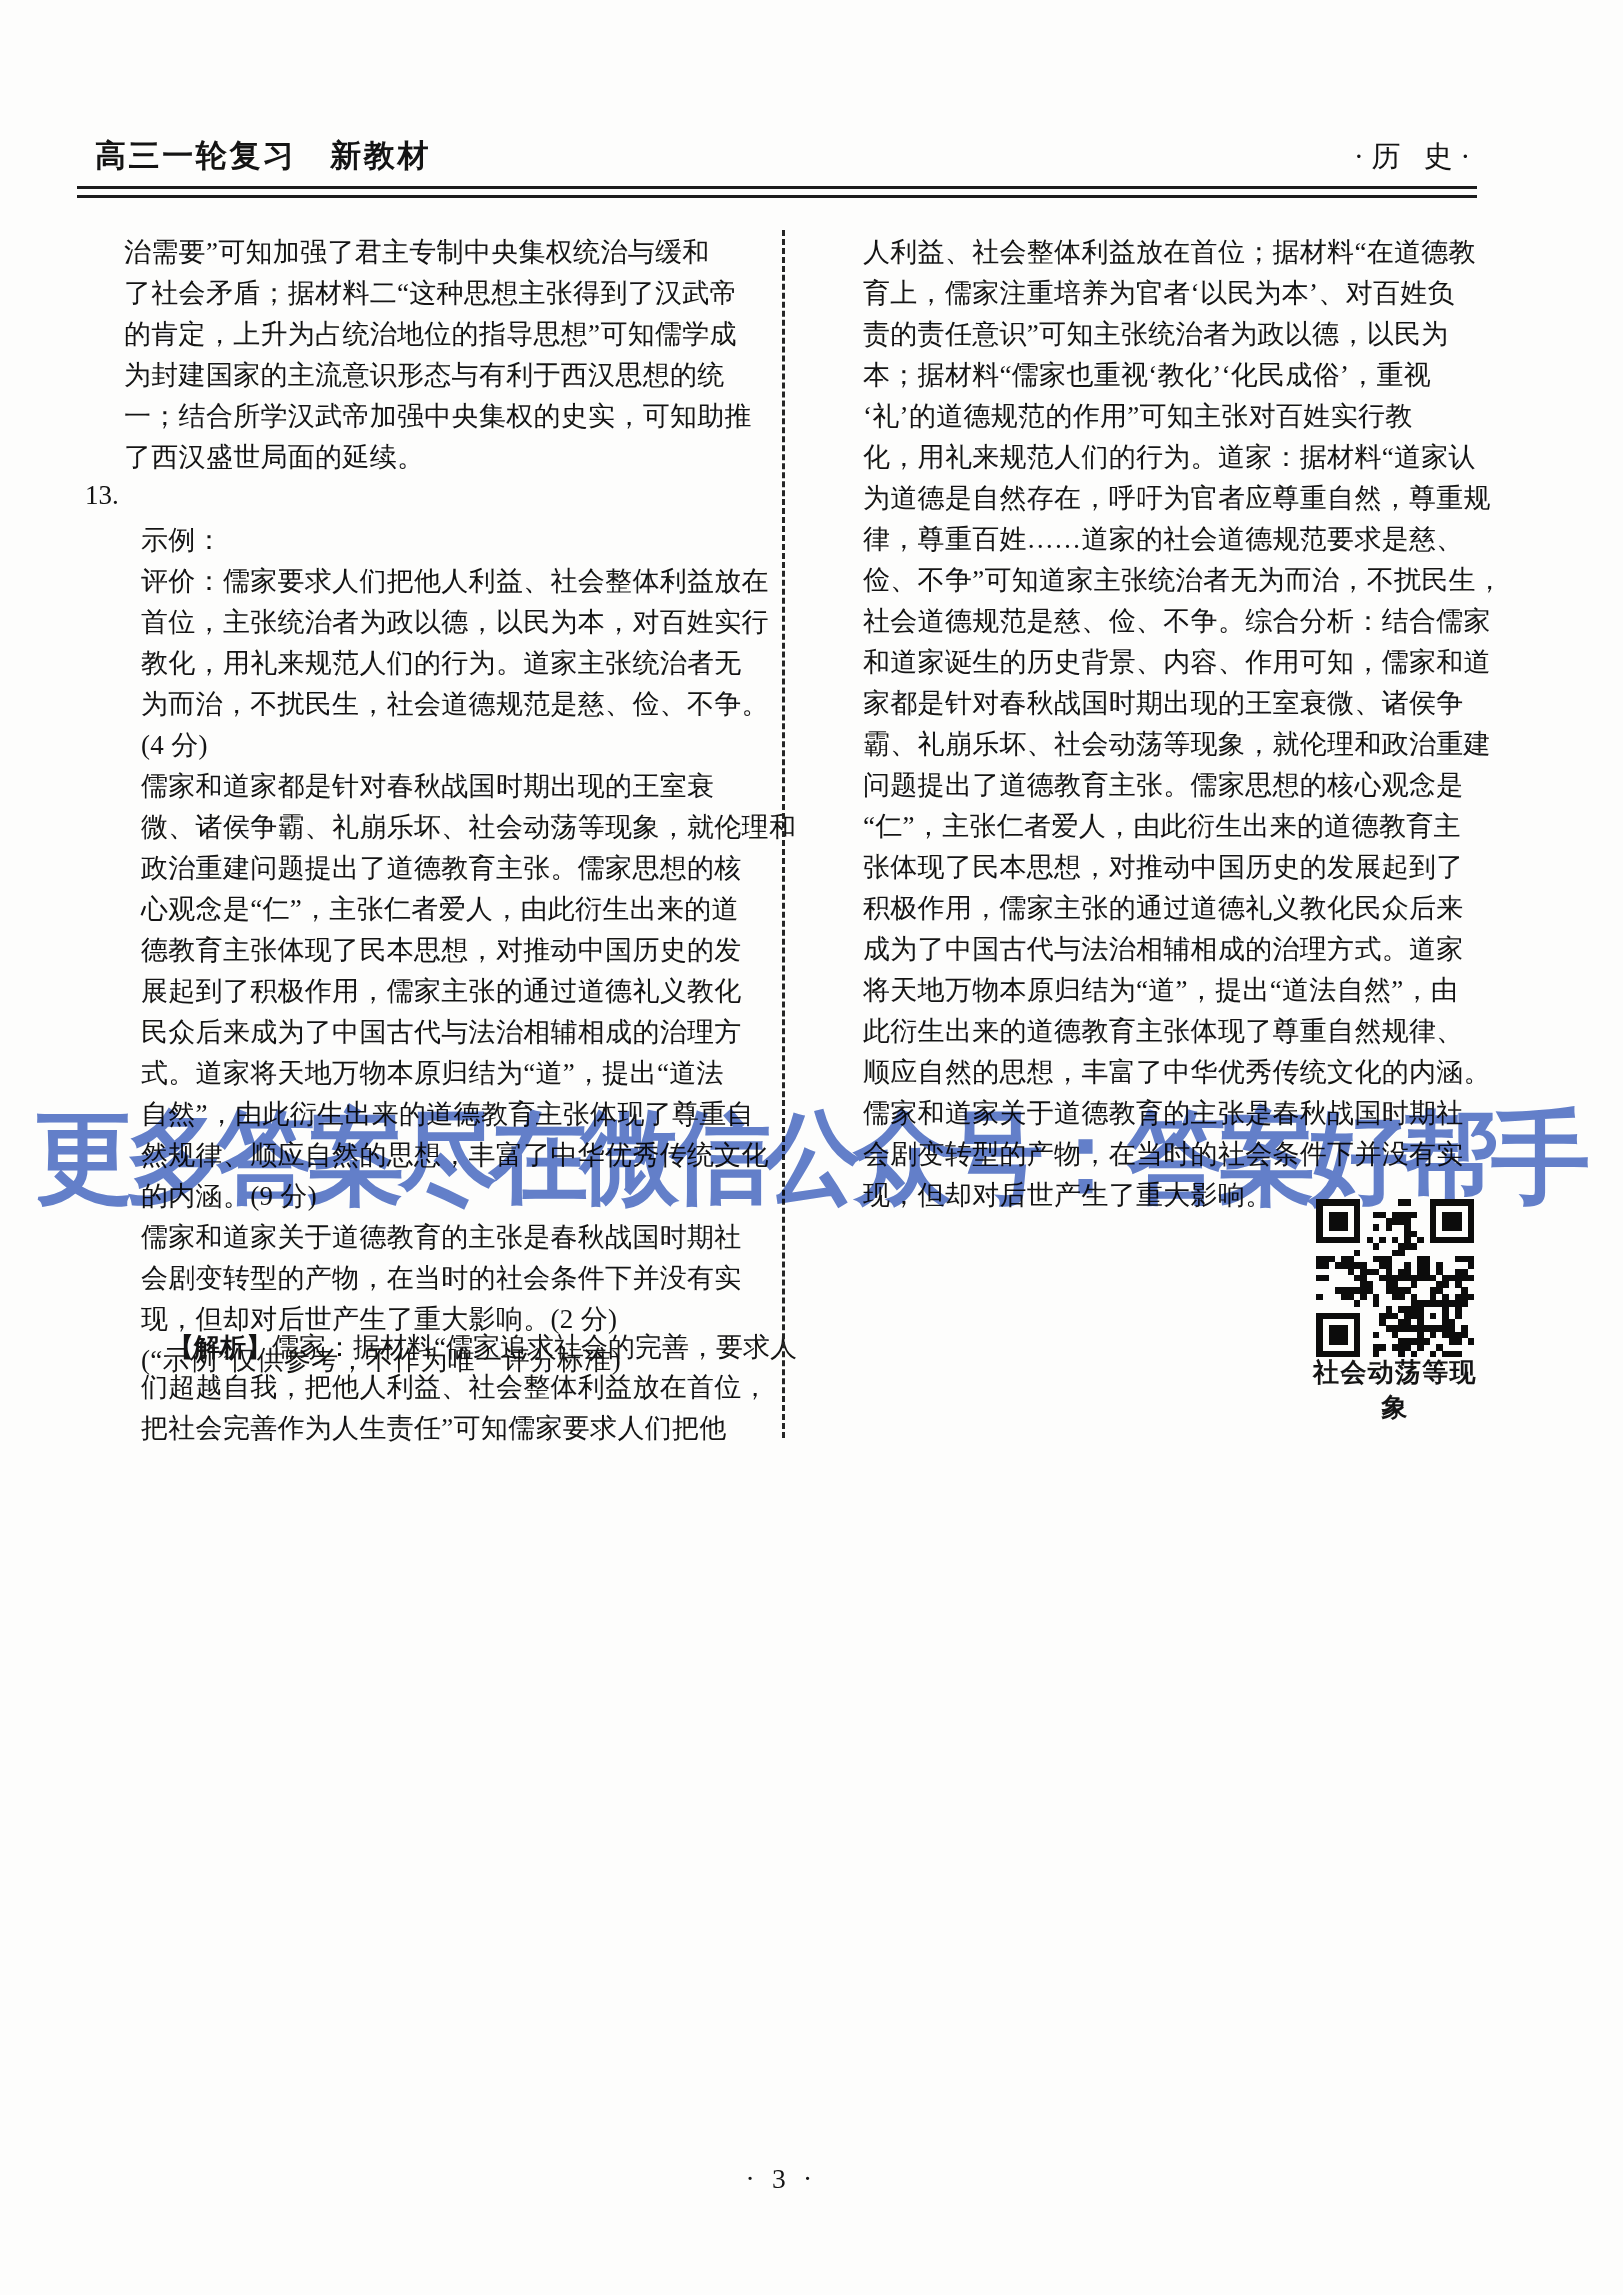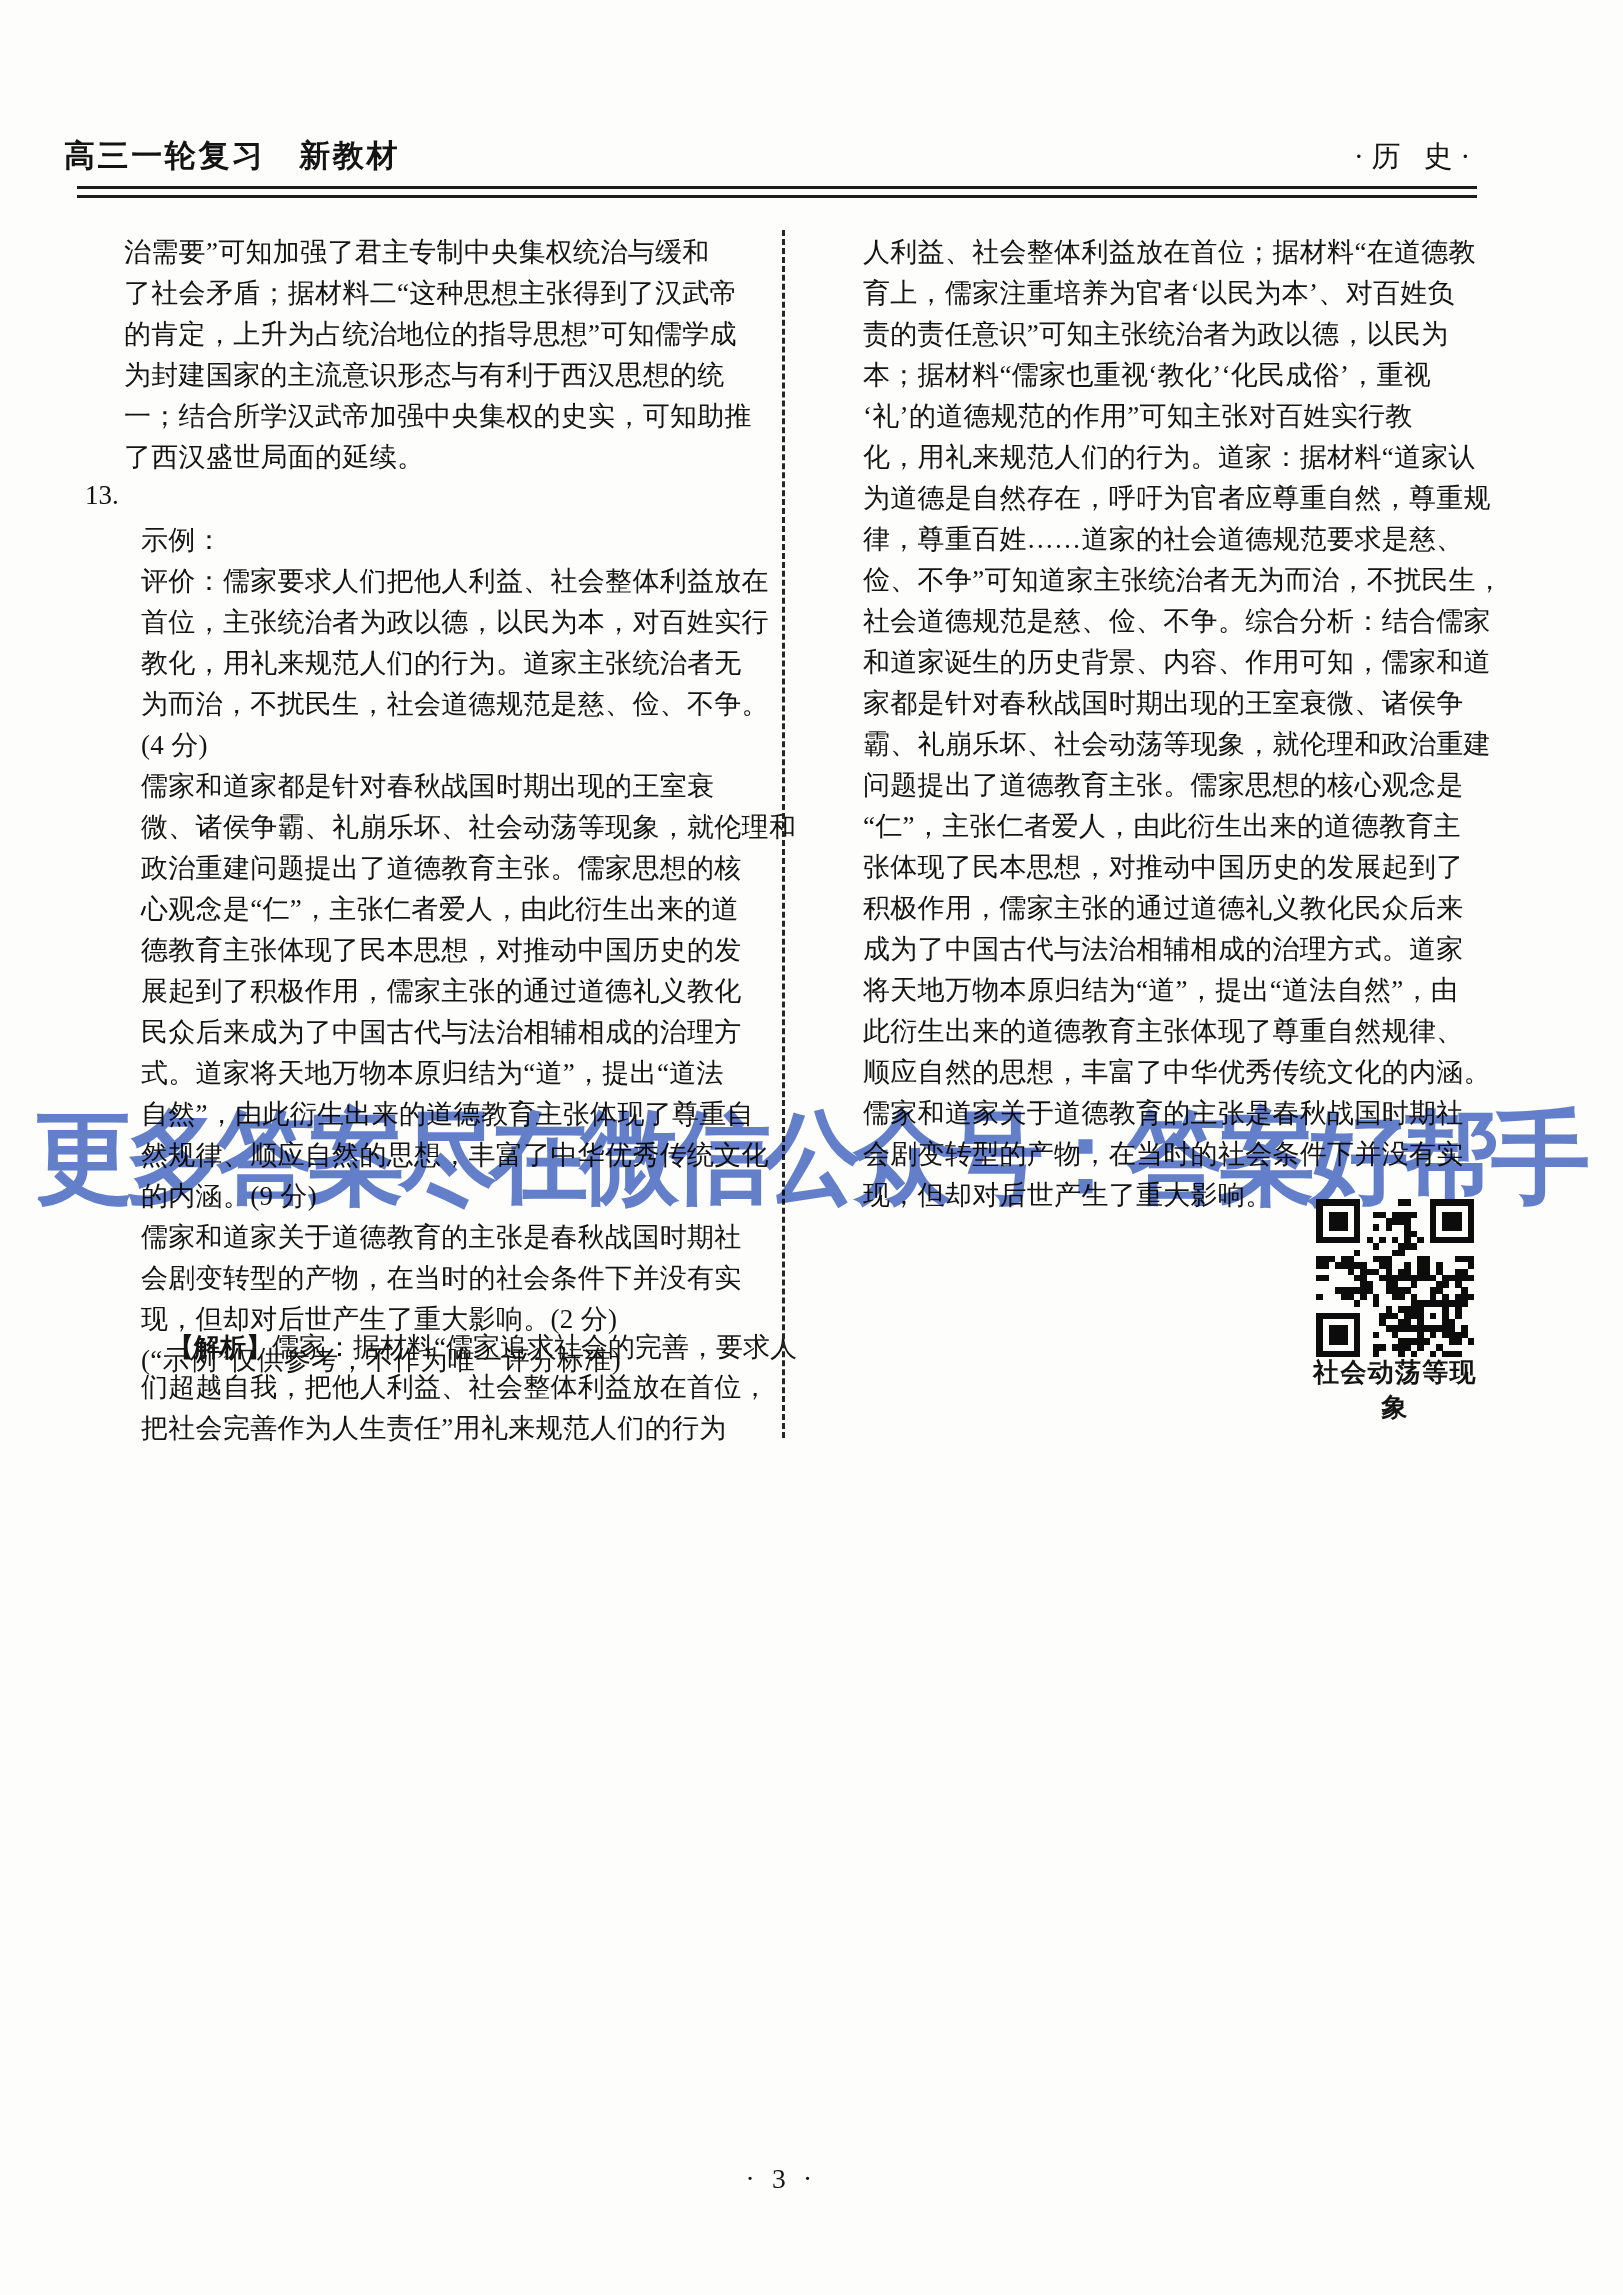--- a/index.html
+++ b/index.html
@@ -6,21 +6,21 @@
   .page{
     position:relative;
     width:1623px;height:2295px;
     background:#fdfdfc;
     overflow:hidden;
     font-family:"Liberation Serif","DejaVu Serif",serif;
     color:#141414;
   }
   
   .hdr-left{
-    position:absolute;left:64px;top:135px;
+    position:absolute;left:95px;top:135px;
     font-size:31px;font-weight:700;letter-spacing:2.6px;white-space:nowrap;
   }
   .hdr-right{
     position:absolute;right:145px;top:137px;
     font-size:29px;font-weight:400;letter-spacing:7.9px;white-space:nowrap;
   }
   .hdr-rule{
     position:absolute;left:77px;top:186px;width:1400px;height:5.9px;
     border-top:3.3px solid #1c1c1c;border-bottom:3.3px solid #1c1c1c;
   }
@@ -112,21 +112,21 @@
 然规律、顺应自然的思想，丰富了中华优秀传统文化
 的内涵。(9 分)
 儒家和道家关于道德教育的主张是春秋战国时期社
 会剧变转型的产物，在当时的社会条件下并没有实
 现，但却对后世产生了重大影响。(2 分)
 (“示例”仅供参考，不作为唯一评分标准)</div>
 
   <div class="analysis-line"><span class="lbl">【解析】</span><span>儒家：据材料“儒家追求社会的完善，要求人</span></div>
 
   <div class="txt analysis-rest">们超越自我，把他人利益、社会整体利益放在首位，
-把社会完善作为人生责任”用礼来规范人们的行为</div>
+把社会完善作为人生责任”可知儒家要求人们把他</div>
 
   <div class="divider"></div>
 
   <div class="txt right-block">人利益、社会整体利益放在首位；据材料“在道德教
 育上，儒家注重培养为官者‘以民为本’、对百姓负
 责的责任意识”可知主张统治者为政以德，以民为
 本；据材料“儒家也重视‘教化’‘化民成俗’，重视
 ‘礼’的道德规范的作用”可知主张对百姓实行教
 化，用礼来规范人们的行为。道家：据材料“道家认
 为道德是自然存在，呼吁为官者应尊重自然，尊重规

